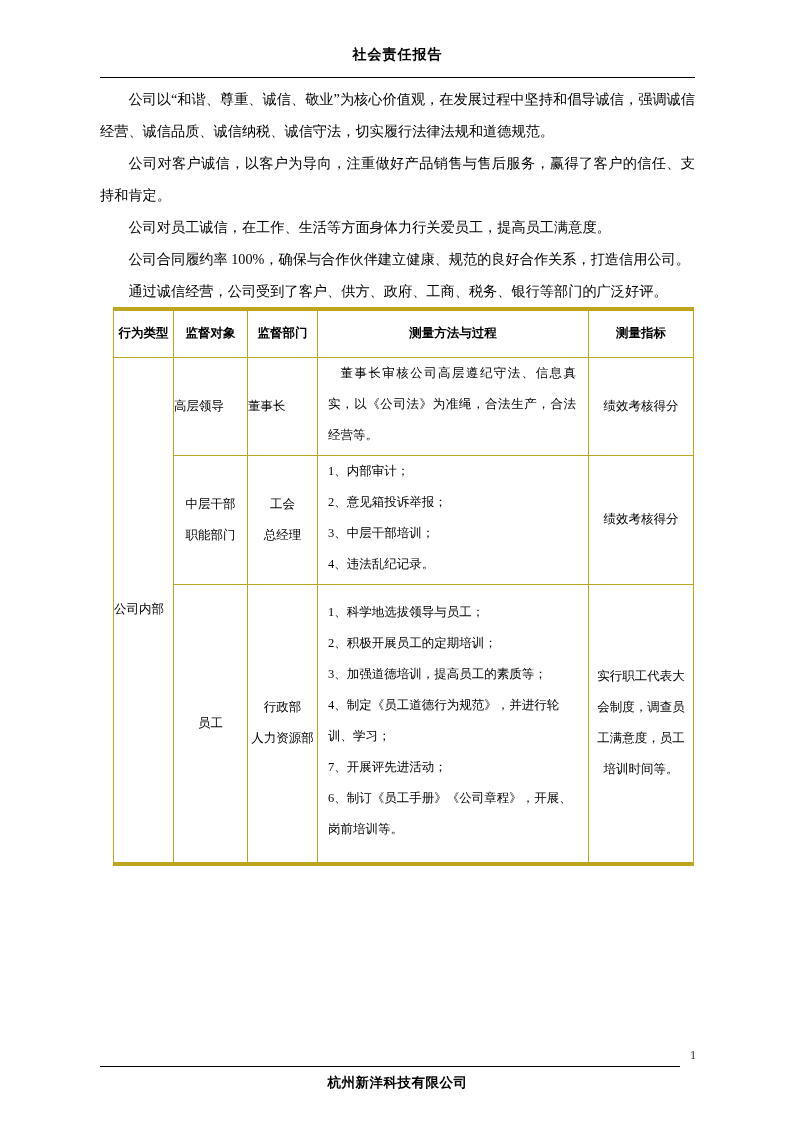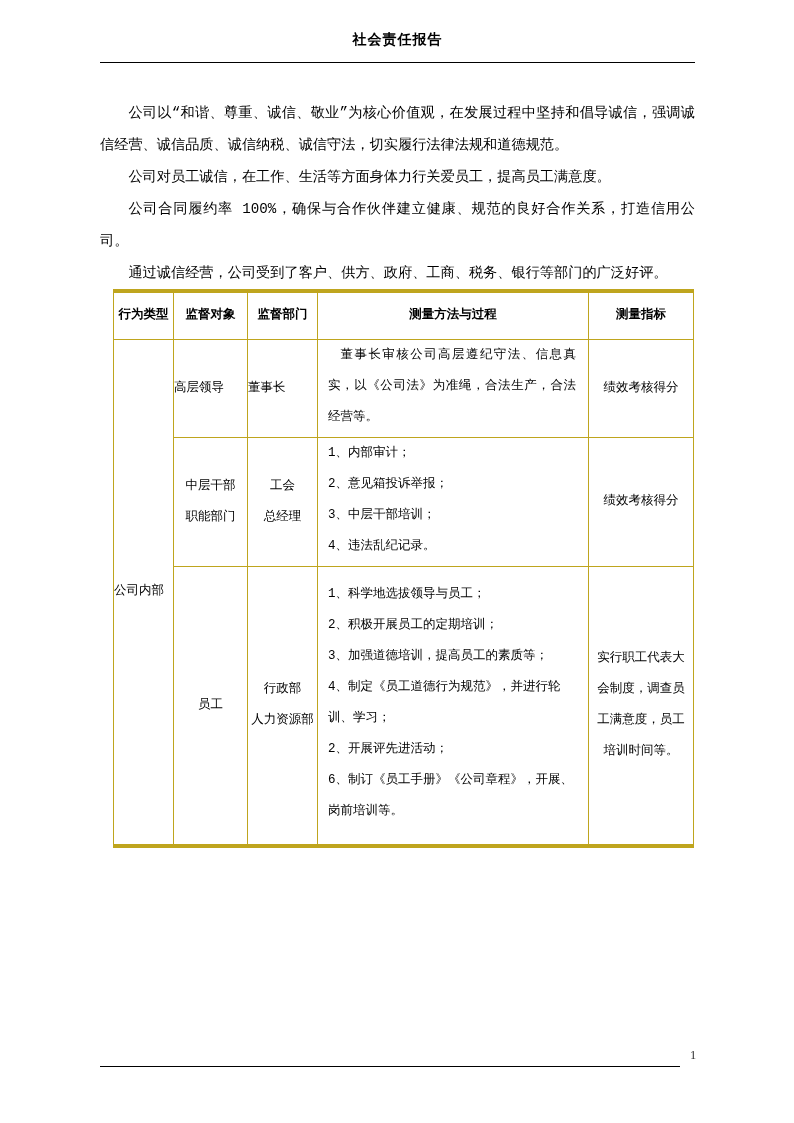--- a/index.html
+++ b/index.html
@@ -3,28 +3,28 @@
 <meta charset="utf-8">
 <style>
   * { margin:0; padding:0; box-sizing:border-box; }
   html,body { background:#ffffff; }
   .page {
     position:relative; width:794px; height:1123px; background:#fff;
     font-family:"Liberation Serif","DejaVu Serif",serif; color:#000;
     overflow:hidden;
   }
   
-  .hdr { position:absolute; top:1px; left:100px; width:595px;font-family:Liberation Mono, monospace; }
+  .hdr { position:absolute; top:16px; left:100px; width:595px;font-family:Liberation Mono, monospace; }
   .hdr-title {
     padding-top:30px; padding-bottom:13px; text-align:center;
     font-size:14px; font-weight:bold; letter-spacing:1px;
     border-bottom:1.5px solid #000;
   }
   
-  .content { position:absolute; top:97px; left:100px; width:595px;font-family:Liberation Mono, monospace; }
+  .content { position:absolute; top:83px; left:100px; width:595px; }
   .content p {
     font-size:14.2px; line-height:32px; text-indent:2em;
     text-align:justify; text-justify:inter-ideograph;
   }
   .tbl-title {
     height:34px; line-height:34px; text-align:center;
     font-size:14.5px; font-weight:bold; margin-left:13px; width:580px;
   }
   
   table.ethics {
@@ -57,20 +57,21 @@
 <body>
 
 <div class="page">
 
   <div class="hdr">
     <div class="hdr-title">社会责任报告</div>
   </div>
 
   <div class="content">
     <p>公司以“和谐、尊重、诚信、敬业”为核心价值观，在发展过程中坚持和倡导诚信，强调诚信经营、诚信品质、诚信纳税、诚信守法，切实履行法律法规和道德规范。</p>
+    <p>公司对客户诚信，以客户为导向，注重做好产品销售与售后服务，赢得了客户的信任、支持和肯定。</p>
     <p>公司对员工诚信，在工作、生活等方面身体力行关爱员工，提高员工满意度。</p>
     <p>公司合同履约率 100%，确保与合作伙伴建立健康、规范的良好合作关系，打造信用公司。</p>
     <p>通过诚信经营，公司受到了客户、供方、政府、工商、税务、银行等部门的广泛好评。</p>
 
 
     <table class="ethics">
       <colgroup>
         <col style="width:60px">
           <col style="width:74px">
           <col style="width:70px">
@@ -109,25 +110,26 @@
       </tr>
       <tr class="r3">
         <td class="pre">员工</td>
         <td class="pre">行政部
 人力资源部</td>
         <td class="c-methods">
               <div class="m-item">1、科学地选拔领导与员工；</div>
               <div class="m-item">2、积极开展员工的定期培训；</div>
               <div class="m-item">3、加强道德培训，提高员工的素质等；</div>
               <div class="m-item">4、制定《员工道德行为规范》，并进行轮训、学习；</div>
-              <div class="m-item">2、开展评先进活动；</div>
+              <div class="m-item">7、开展评先进活动；</div>
               <div class="m-item">6、制订《员工手册》《公司章程》，开展、岗前培训等。</div>
             </td>
         <td class="c-ind">实行职工代表大会制度，调查员工满意度，员工培训时间等。</td>
       </tr>
     </tbody>
       </table>
   </div>
 
   <div class="ftr-rule"></div>
   <div class="page-num">1</div>
+  <div class="ftr-company">杭州新洋科技有限公司</div>
 
 </div>
 
 </body></html>

